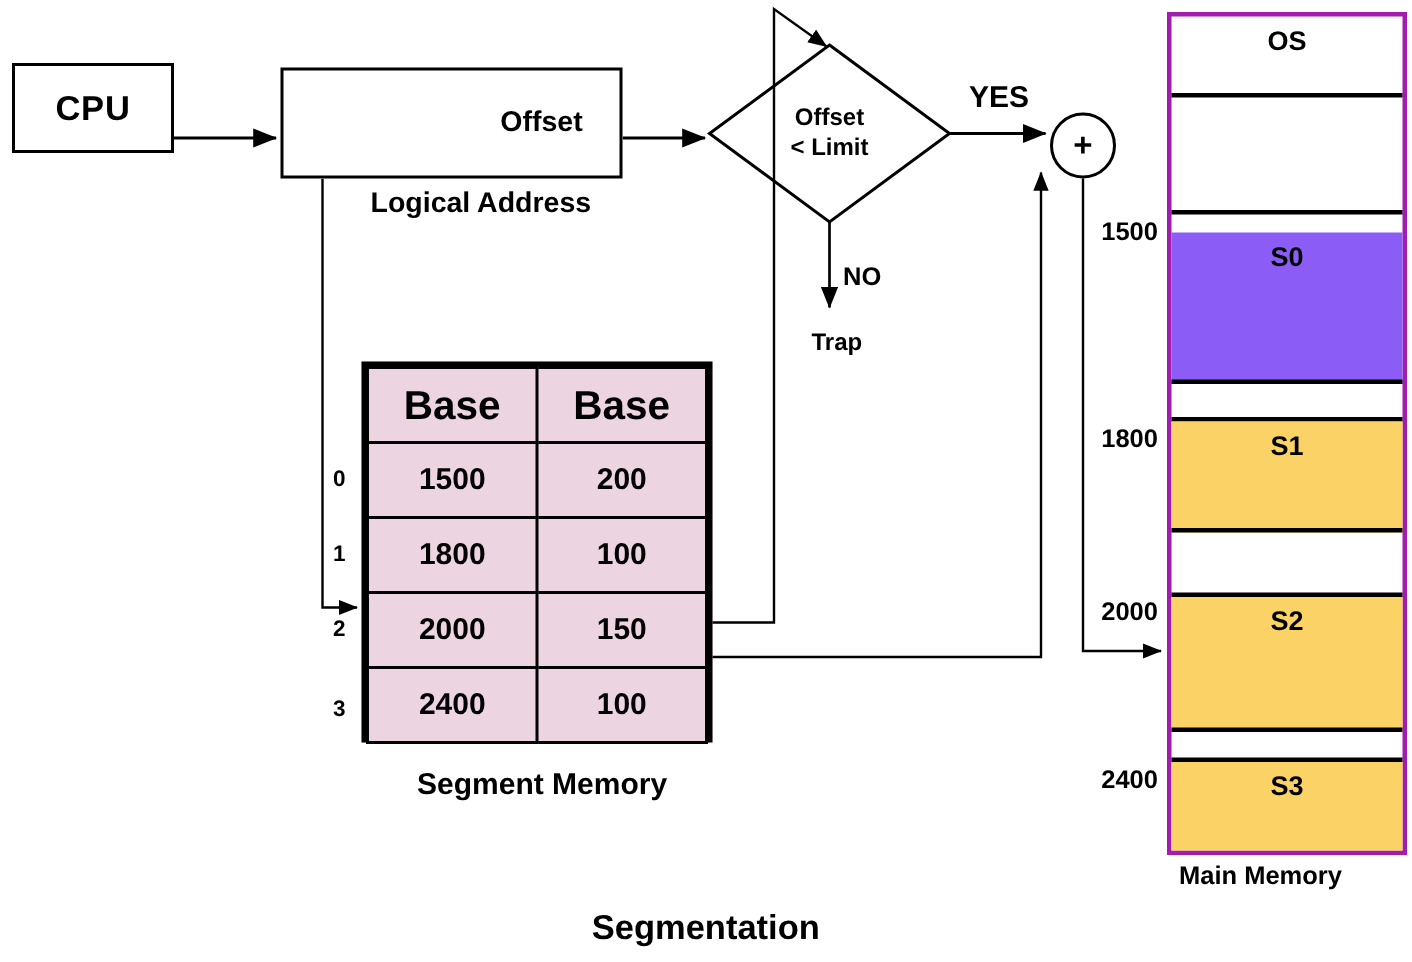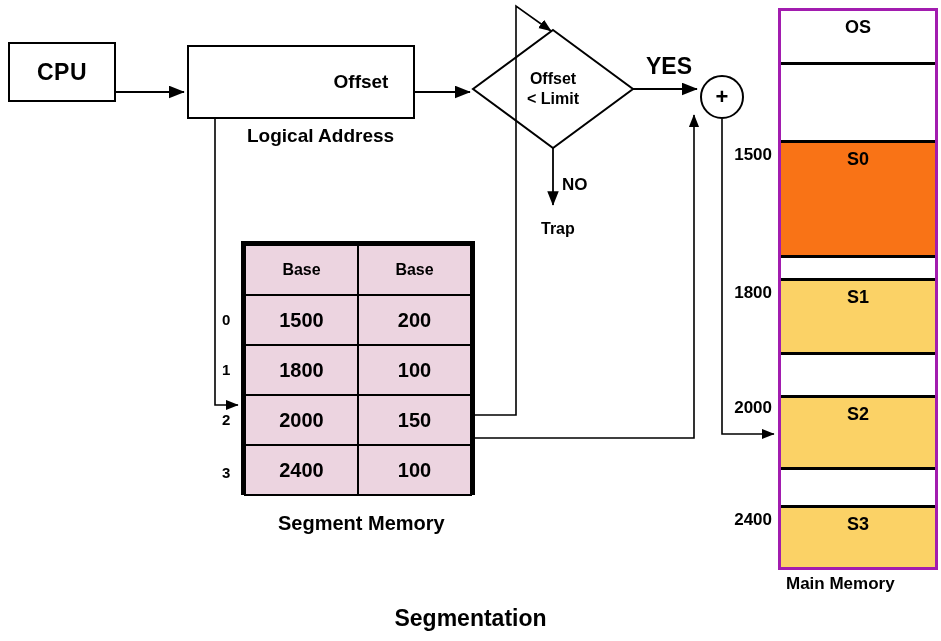--- a/index.html
+++ b/index.html
@@ -24,37 +24,37 @@
   #la-off{position:absolute;left:120px;top:0;right:0;height:100%;
       display:flex;align-items:center;justify-content:center;
       font-size:19px;font-weight:bold;}
   #la-caption{left:247px;top:125px;font-size:19px;}
 
   
   #diamond-wrap{position:absolute;left:473px;top:30px;width:160px;height:118px;}
   #diamond-text{position:absolute;left:0;top:0;width:160px;height:118px;
       display:flex;flex-direction:column;align-items:center;justify-content:center;
       font-size:16px;font-weight:bold;line-height:1.25;}
-  #yes-label{left:646px;top:54px;font-size:23px;}
+  #yes-label{left:646px;top:54px;font-size:20px;}
   #no-label{left:562px;top:175px;font-size:17px;}
   #trap-label{left:541px;top:220px;font-size:16px;}
 
   
   #plus-circle{position:absolute;left:700px;top:75px;width:44px;height:44px;
       border:2px solid #000;border-radius:50%;background:#fff;box-sizing:border-box;
       display:flex;align-items:center;justify-content:center;
       font-size:22px;font-weight:bold;line-height:1;}
 
   
   #seg-table{position:absolute;left:241px;top:241px;width:234px;height:254px;
       border:3px solid #000;box-sizing:border-box;background:#ecd4e0;}
   #seg-table table{border-collapse:collapse;width:100%;height:100%;table-layout:fixed;}
   #seg-table td,#seg-table th{border:2px solid #000;text-align:center;
       font-size:20px;font-weight:bold;padding:0;background:#ecd4e0;}
-  #seg-table th{font-size:16px;}
+  #seg-table th{font-size:27px;}
   #seg-table tr{height:50px;}
   #seg-caption{left:278px;top:512px;font-size:20px;}
   .rowidx{position:absolute;font-size:15px;font-weight:bold;left:222px;}
 
   
   #mem-col{position:absolute;left:778px;top:8px;width:160px;height:562px;
       border:3px solid #a21caf;box-sizing:border-box;background:#fff;}
   .mem-cell{position:absolute;left:0;width:100%;box-sizing:border-box;
       border-bottom:3px solid #000;
       display:flex;align-items:flex-start;justify-content:center;
@@ -150,25 +150,25 @@
 </div>
 <div class="rowidx" style="top:311px">0</div>
 <div class="rowidx" style="top:361px">1</div>
 <div class="rowidx" style="top:411px">2</div>
 <div class="rowidx" style="top:464px">3</div>
 <div class="lbl" id="seg-caption">Segment Memory</div>
 
 <div id="mem-col">
   <div class="mem-cell" style="top:0px;height:54px">OS</div>
   <div class="mem-cell" style="top:54px;height:78px"></div>
-  <div class="mem-cell" style="top:132px;height:115px;background:#f97316">S0</div>
+  <div class="mem-cell" style="top:144px;height:101px;background:#8b5cf6">S0</div>
   <div class="mem-cell" style="top:247px;height:23px"></div>
   <div class="mem-cell" style="top:270px;height:74px;background:#fbd266">S1</div>
   <div class="mem-cell" style="top:344px;height:43px"></div>
-  <div class="mem-cell" style="top:387px;height:72px;background:#fbd266">S2</div>
+  <div class="mem-cell" style="top:387px;height:90px;background:#fbd266">S2</div>
   <div class="mem-cell" style="top:457px;height:40px"></div>
   <div class="mem-cell last" style="top:497px;height:59px;background:#fbd266">S3</div>
 </div>
 <div class="mem-addr" style="top:145px">1500</div>
 <div class="mem-addr" style="top:283px">1800</div>
 <div class="mem-addr" style="top:398px">2000</div>
 <div class="mem-addr" style="top:510px">2400</div>
 <div class="lbl" id="mem-caption">Main Memory</div>
 
 <div class="lbl" id="page-title">Segmentation</div>

